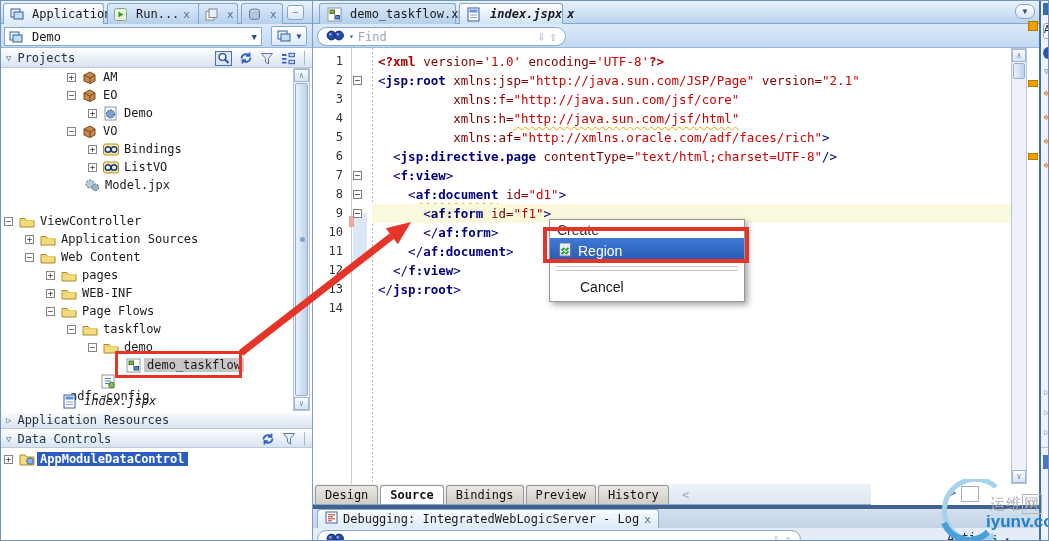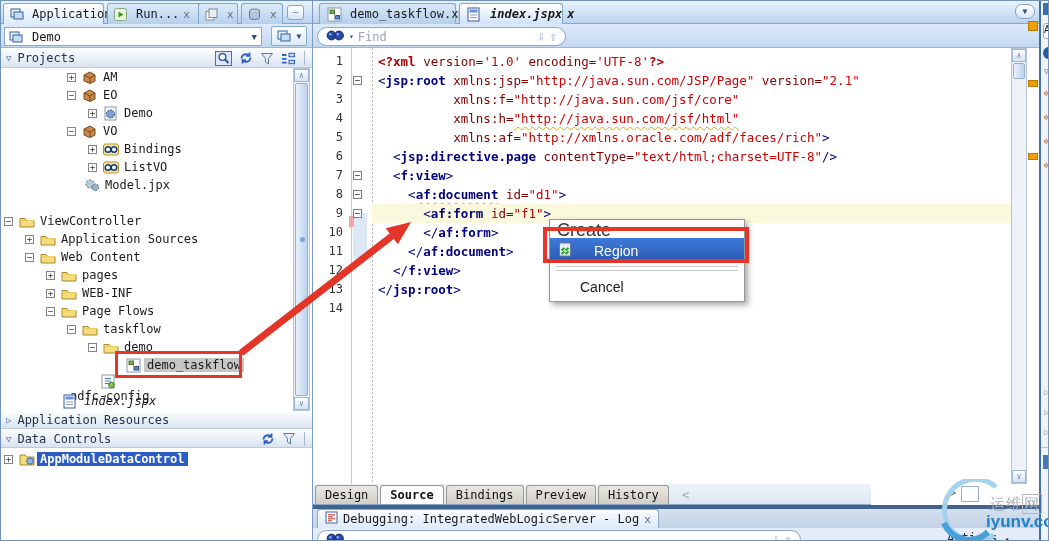--- a/index.html
+++ b/index.html
@@ -62,25 +62,25 @@
   .cl.cur .ct { background:#fbf9dd; }
   .tk-p { color:#00007f; } .tk-tag { color:#00007f; font-weight:bold; }
   .tk-an { color:#7f0000; } .tk-av { color:#cc0000; } .tk-pi { color:#b00000; font-weight:bold; }
   .wavy { text-decoration:underline wavy #e8a800 1px; text-underline-offset:3px; text-decoration-skip-ink:none; }
 
   
   .btab { display:inline-block; height:19px; line-height:18px; padding:0 9px; margin-right:2px; background:linear-gradient(#e9e7e1,#d2cec6); border:1px solid #9c9890; border-bottom:none; border-radius:3px 3px 0 0; color:#111; }
   .btab.active { background:#fff; font-weight:bold; }
 
   .menu { position:absolute; left:548px; top:218px; width:196px; background:#fff; border:1px solid #979797; box-shadow:3px 3px 6px rgba(60,60,60,.45); font-family:"Liberation Sans", sans-serif; font-size:14px; padding:2px 0; }
-  .mi { height:25px; display:flex; align-items:center; gap:20px; padding:0 8px 0 7px; color:#1a1a1a; }
+  .mi { height:25px; display:flex; align-items:center; gap:4px; padding:0 8px 0 7px; color:#1a1a1a; }
   .mi.sel { background:linear-gradient(#3d7ad7,#2857b2); color:#fff; }
   .mi .micon { width:17px; flex:none; }
   .mi.noicon { padding-left:30px; }
-  .mhead { height:16px; line-height:16px; padding-left:7px; color:#333; font-family:"Liberation Sans", sans-serif; font-size:18px; }
+  .mhead { height:16px; line-height:16px; padding-left:7px; color:#333; font-family:"Liberation Sans", sans-serif; font-size:14px; }
   .msep { height:1px; background:#c9c9c9; margin:3px 6px; }
 
   .redbox { position:absolute; border:3px solid #e53528; background:transparent; z-index:45; }
   .redbox.thick { border-width:4px; }
 
   .sliver { position:absolute; left:1038px; top:0; width:11px; height:541px; background:#f0f4fa; border-left:2px solid #4070a8; z-index:5; }
   .guil { position:absolute; color:#e07818; font-weight:bold; font-size:13px; }
   .ptri { position:absolute; color:#8898a8; font-size:9px; }
 
   .wm { position:absolute; z-index:60; pointer-events:none; }

